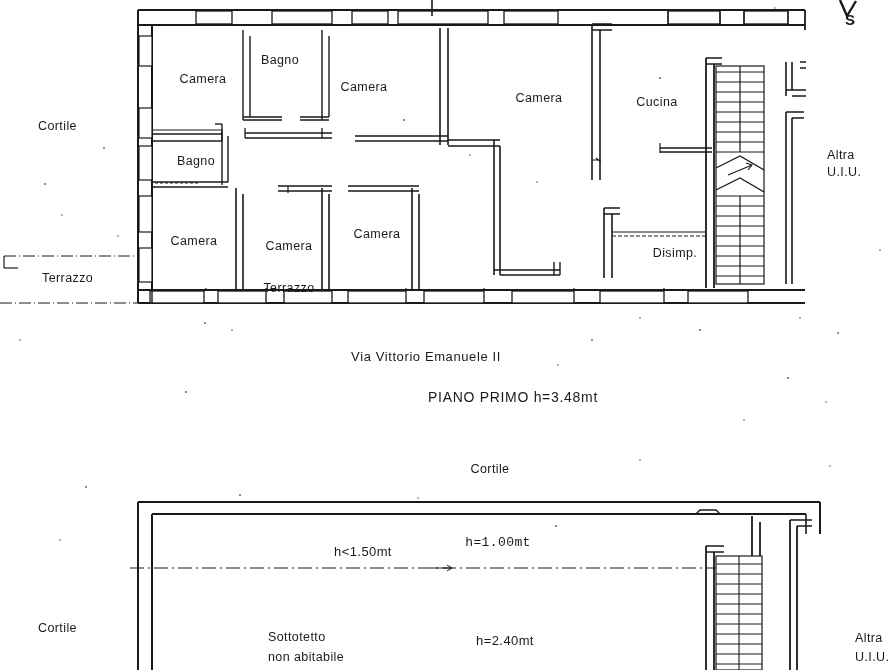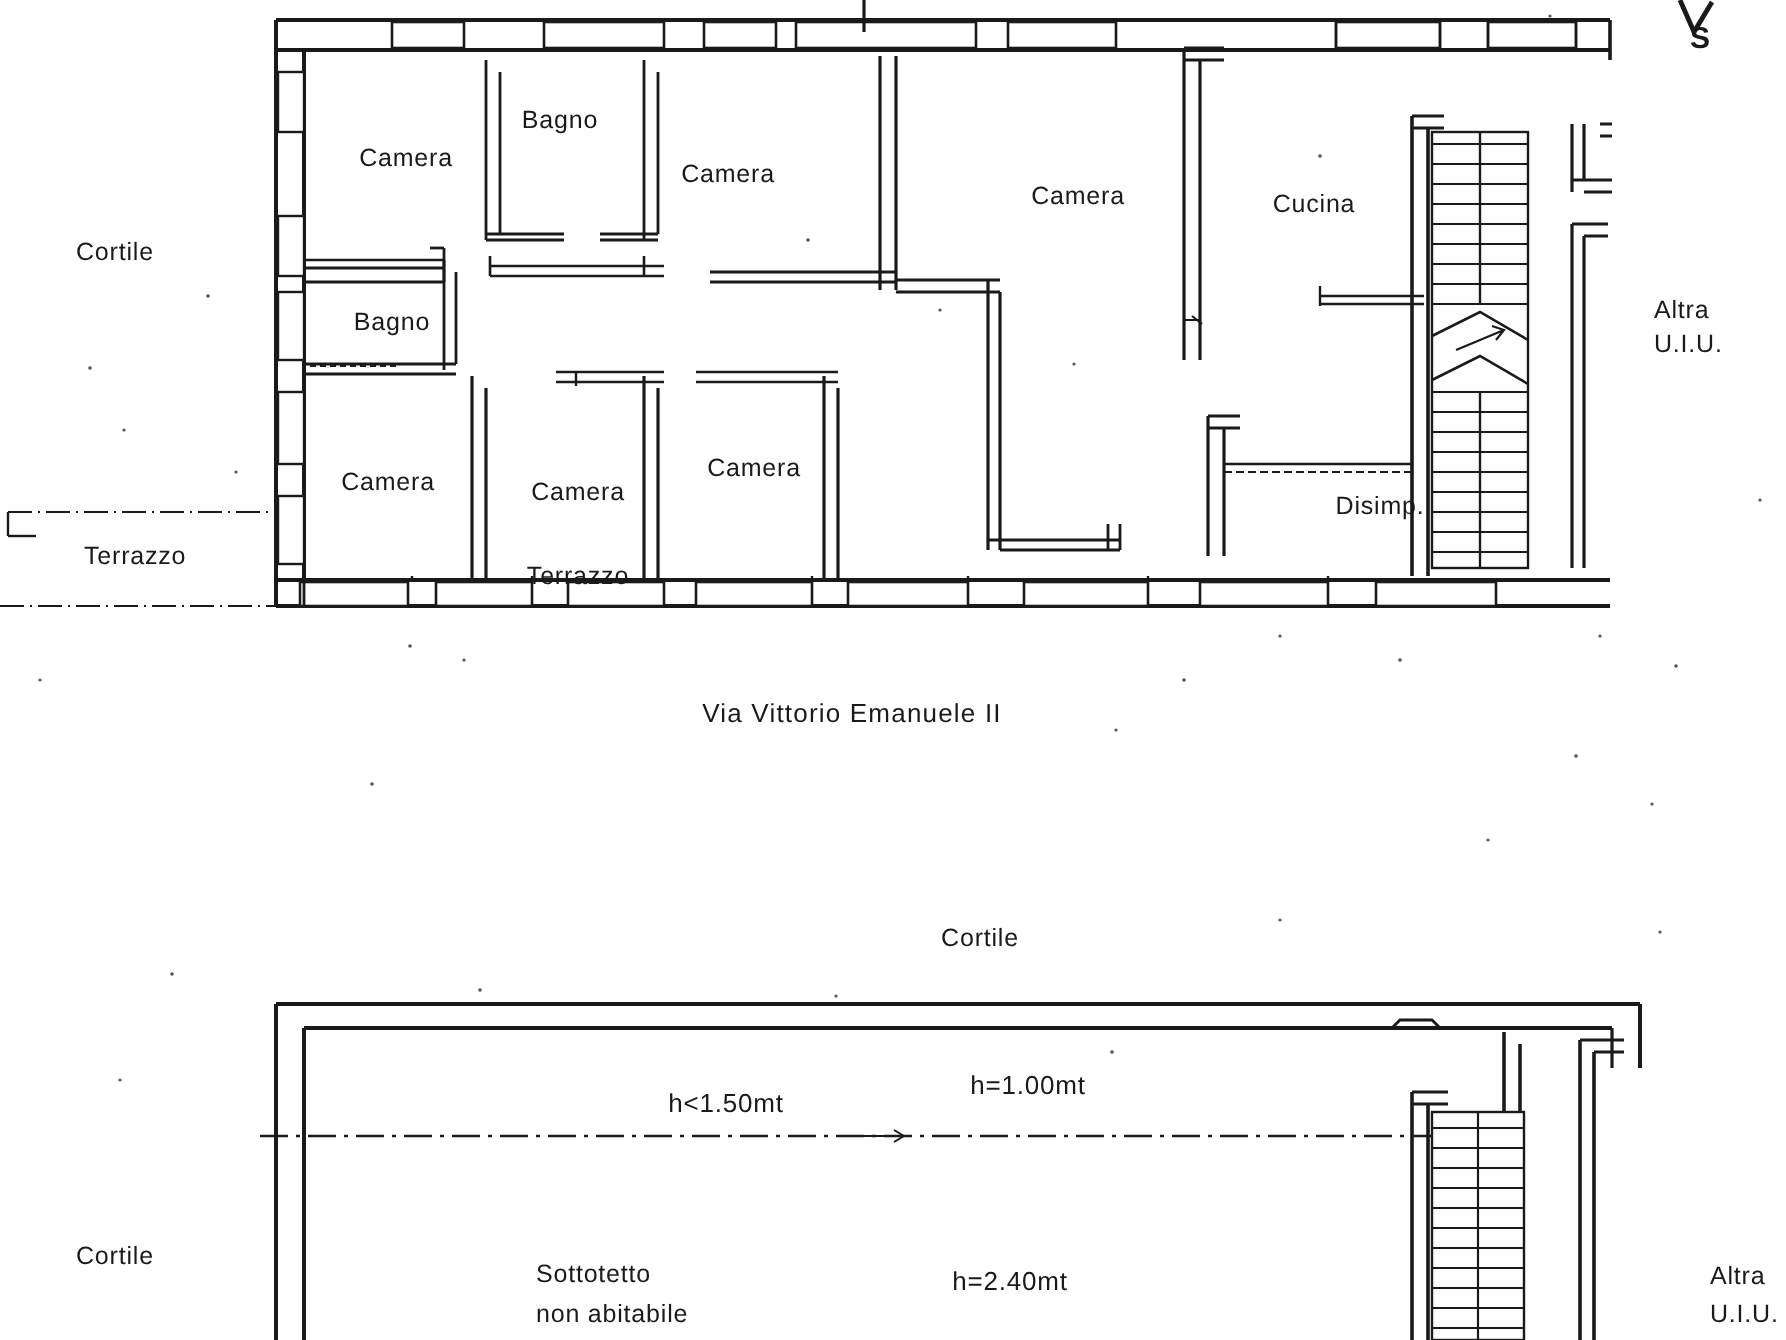--- a/index.html
+++ b/index.html
@@ -288,29 +288,30 @@
   <div class="lbl lbl-room center" style="left:364px;top:80px;">Camera</div>
   <div class="lbl lbl-room center" style="left:539px;top:91px;">Camera</div>
   <div class="lbl lbl-room center" style="left:657px;top:95px;">Cucina</div>
   <div class="lbl lbl-room center" style="left:196px;top:154px;">Bagno</div>
   <div class="lbl lbl-room center" style="left:194px;top:234px;">Camera</div>
   <div class="lbl lbl-room twoline" style="left:289px;top:211px;">
     <div>Camera</div>
     <div>Terrazzo</div>
   </div>
   <div class="lbl lbl-room center" style="left:377px;top:227px;">Camera</div>
-  <div class="lbl lbl-room center" style="left:690px;top:246px;">Disimp.</div>
+  <div class="lbl lbl-room center" style="left:675px;top:246px;">Disimp.</div>
 
   <div class="lbl lbl-street center" style="left:426px;top:350px;">Via Vittorio Emanuele II</div>
+  <div class="lbl lbl-piano center" style="left:513px;top:390px;">PIANO PRIMO h=3.48mt</div>
 
   <div class="lbl lbl-side center" style="left:490px;top:462px;">Cortile</div>
   <div class="lbl lbl-side" style="left:38px;top:621px;">Cortile</div>
   <div class="lbl lbl-side" style="left:855px;top:631px;">Altra</div>
   <div class="lbl lbl-side" style="left:855px;top:650px;">U.I.U.</div>
 
-  <div class="lbl lbl-h center" style="left:514px;top:536px;">h=1.00mt</div>
+  <div class="lbl lbl-h center" style="left:498px;top:536px;font-family:Liberation Mono, monospace;">h=1.00mt</div>
   <div class="lbl lbl-h center" style="left:363px;top:545px;">h&lt;1.50mt</div>
   <div class="lbl lbl-h center" style="left:505px;top:634px;">h=2.40mt</div>
 
   <div class="lbl lbl-note" style="left:268px;top:630px;text-align:right;">Sottotetto</div>
   <div class="lbl lbl-note" style="left:268px;top:650px;text-align:center;">non abitabile</div>
 
 </div>
 
 </body></html>

